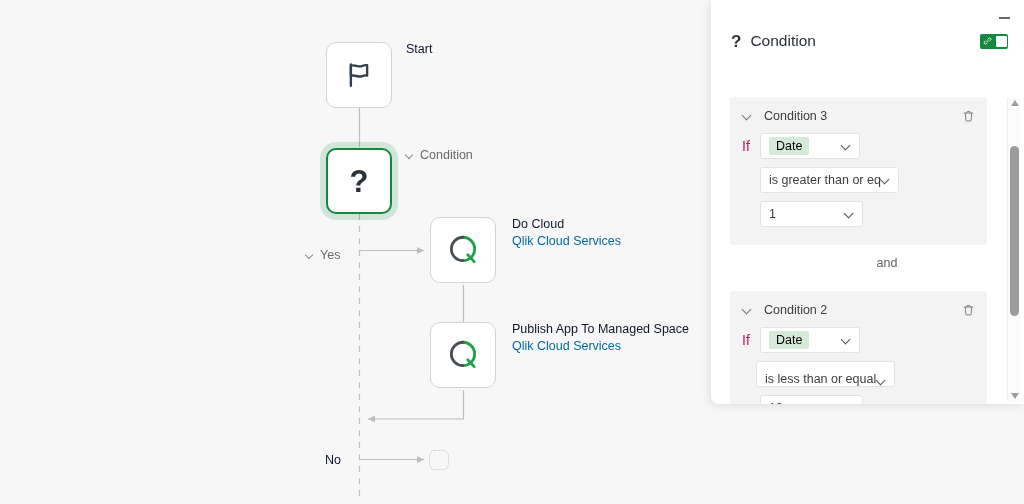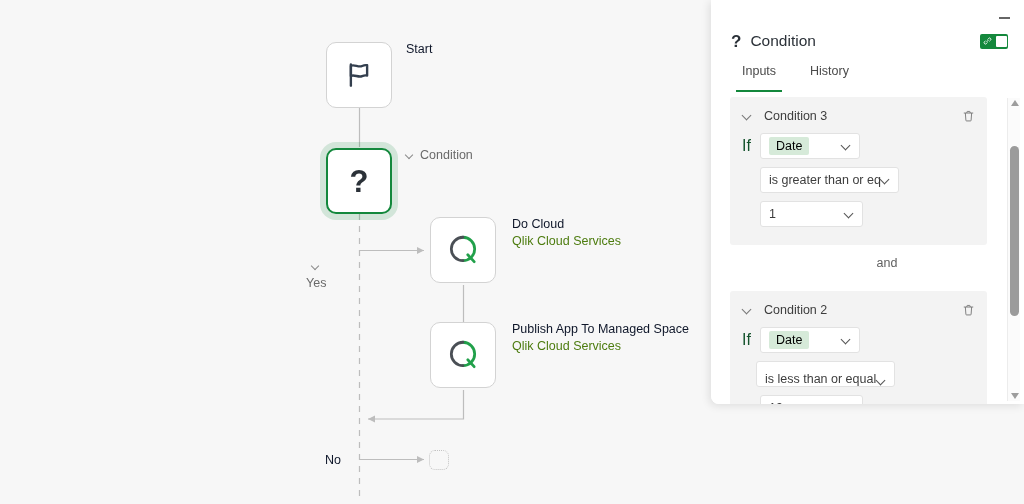--- a/index.html
+++ b/index.html
@@ -48,21 +48,21 @@
   .node-label {
     position: absolute;
     font-size: 12.5px;
     color: #0f172a;
     white-space: nowrap;
     line-height: 15px;
   }
   .node-sublabel {
     position: absolute;
     font-size: 12.5px;
-    color: #4d7c0f;
+    color: #0369a1;
     white-space: nowrap;
     line-height: 15px;
   }
   .branch-label {
     position: absolute;
     font-size: 12.5px;
     color: #6a6a6a;
     white-space: nowrap;
     display: flex;
     align-items: center;
@@ -259,22 +259,22 @@
     width: 13px;
     height: 14px;
     cursor: pointer;
   }
   .if-row {
     display: flex;
     align-items: center;
     margin-bottom: 8px;
   }
   .if-label {
-    font-size: 16px;
-    color: #14532d;
+    font-size: 14px;
+    color: #be185d;
     width: 18px;
     flex: none;
   }
   .select {
     background: #ffffff;
     border: 1px solid #e2e2e2;
     border-radius: 3px;
     height: 26px;
     display: flex;
     align-items: center;
@@ -400,21 +400,21 @@
   <div class="node-label" style="left:406px; top:42px;">Start</div>
 
   <div class="node selected" style="left:326px; top:148px;">
     <span style="font-size:31px; font-weight:bold; color:#2b3138; line-height:1;">?</span>
   </div>
   <div class="branch-label" style="left:406px; top:148px;">
     <span class="chev"></span>
     <span>Condition</span>
   </div>
 
-  <div class="branch-label" style="left:306px; top:262px;flex-direction:column;">
+  <div class="branch-label" style="left:306px; top:248px;">
     <span class="chev"></span>
     <span>Yes</span>
   </div>
 
   <div class="node" style="left:430px; top:217px;">
     <svg width="34" height="34" viewBox="0 0 32 32">
       <path d="M16 4 a11 11 0 0 1 0 22" fill="none" stroke="#21a04a" stroke-width="2.6" stroke-linecap="round"></path>
       <path d="M16 4 a11 11 0 0 0 0 22" fill="none" stroke="#4a4f55" stroke-width="2.6" stroke-linecap="round"></path>
       <path d="M20.5 20.5 L26.5 27" fill="none" stroke="#21a04a" stroke-width="2.6" stroke-linecap="round"></path>
     </svg>
@@ -448,28 +448,20 @@
     <div class="toggle">
       <svg class="toggle-icon" viewBox="0 0 24 24">
         <path d="M9.5 14.5 L14.5 9.5" stroke="#ffffff" stroke-width="2.4" stroke-linecap="round" fill="none"></path>
         <path d="M12.8 7.2 L15 5 a3.5 3.5 0 0 1 5 5 l-2.2 2.2" stroke="#ffffff" stroke-width="2.4" stroke-linecap="round" fill="none"></path>
         <path d="M11.2 16.8 L9 19 a3.5 3.5 0 0 1 -5 -5 l2.2 -2.2" stroke="#ffffff" stroke-width="2.4" stroke-linecap="round" fill="none"></path>
       </svg>
       <div class="toggle-knob"></div>
     </div>
   </div>
 
-  <div id="tabs">
-    <div class="tab active">
-      <span>Inputs</span>
-    </div>
-    <div class="tab">
-      <span>History</span>
-    </div>
-  </div>
 
   <div id="panel-body">
     <div id="panel-scroll-area">
 
       <div class="cond-card" style="top:4px; height:148px;">
         <div class="cond-head">
           <span class="chev2"></span>
           <span class="cond-title">Condition 3</span>
           <svg class="trash" viewBox="0 0 24 24">
             <path d="M4 6.5 H20" stroke="#6f6f6f" stroke-width="1.6" stroke-linecap="round" fill="none"></path>

